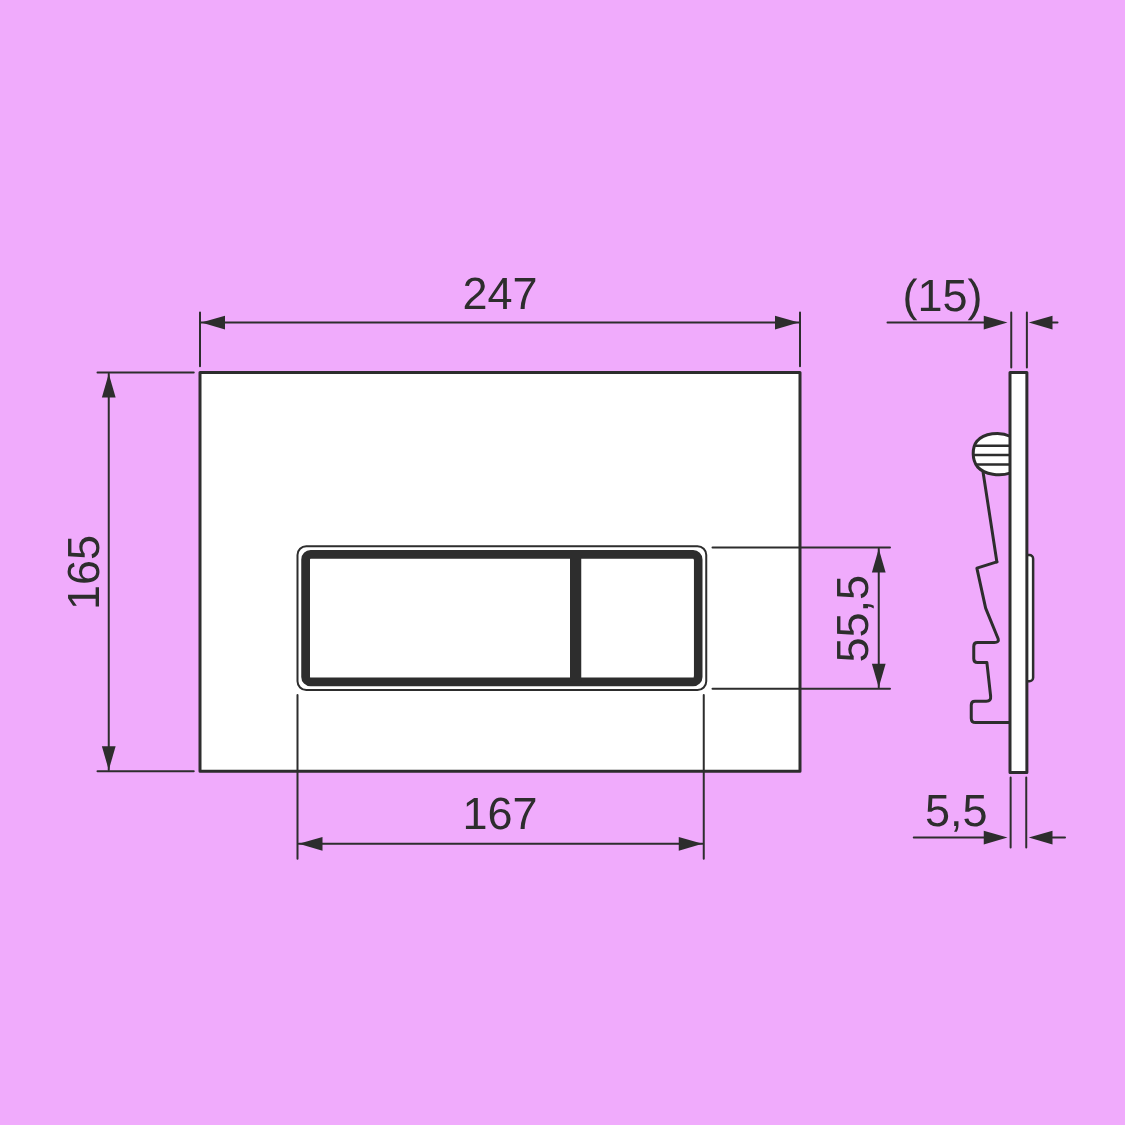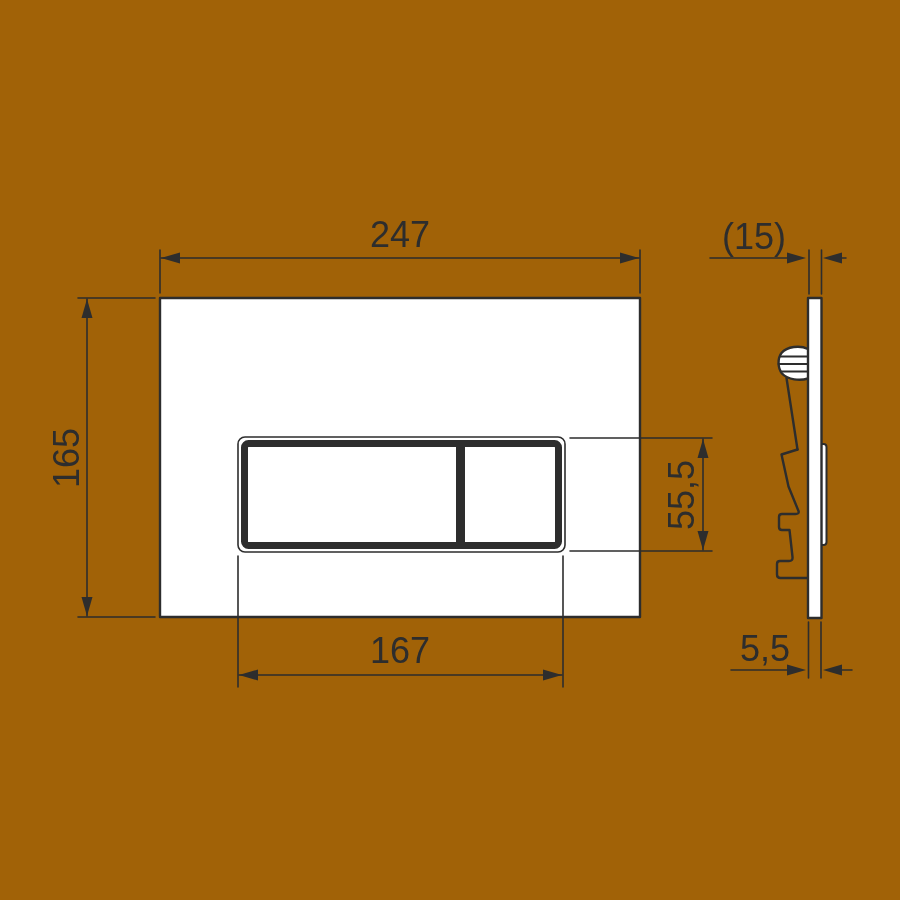--- a/index.html
+++ b/index.html
@@ -4,21 +4,21 @@
 <style>
   html, body {
     margin: 0;
     padding: 0;
     background: #ffffff;
   }
   .canvas {
     position: relative;
     width: 900px;
     height: 900px;
-    background: #a16207;
+    background: #f0abfc;
     overflow: hidden;
   }
   svg { display: block; }
   .ln {
     stroke: #2d2d2d;
     fill: none;
     stroke-width: 2.4;
     stroke-linejoin: round;
     stroke-linecap: round;
   }

